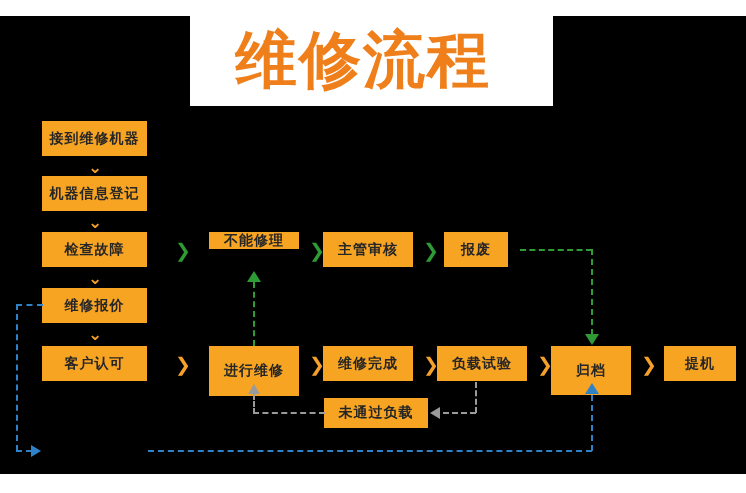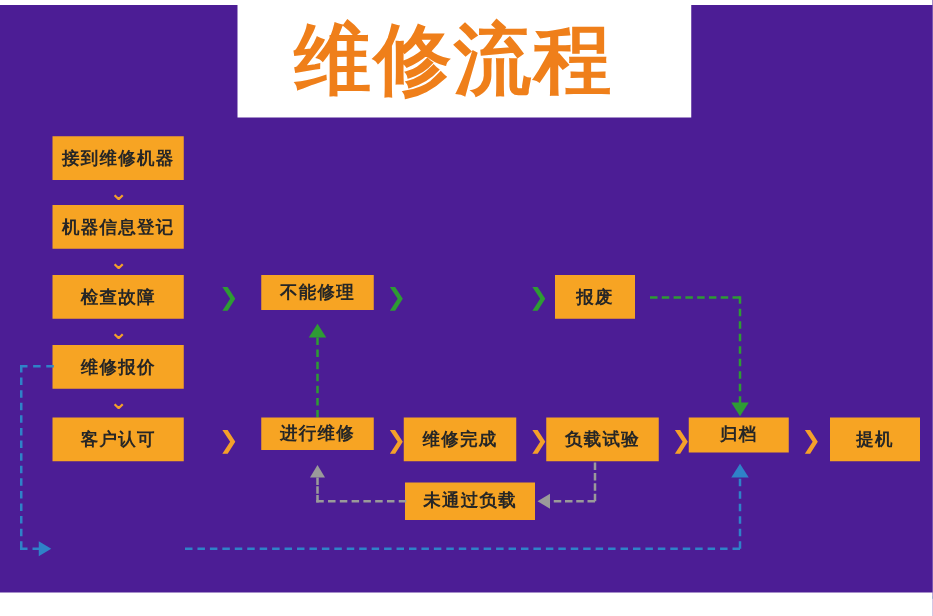--- a/index.html
+++ b/index.html
@@ -5,22 +5,22 @@
   html,body{margin:0;padding:0;}
   body{
     width:746px;height:493px;
     background:#ffffff;
     font-family:"DejaVu Sans","Liberation Sans",sans-serif;
     overflow:hidden;
   }
   #root{position:relative;width:746px;height:493px;}
 
   .canvas{
-    position:absolute;left:0;top:4px;width:746px;height:473px;
-    background:#4c1d95;
+    position:absolute;left:0;top:16px;width:746px;height:473px;
+    background:#000000;
     border-bottom:2px solid #0369a1;
     overflow:hidden;
   }
   .footer-white{
     position:absolute;left:0;top:474px;width:746px;height:19px;background:#ffffff;
   }
   .title-panel-2{
     position:absolute;left:190px;top:0px;width:363px;height:90px;background:#ffffff;
   }
 
@@ -104,51 +104,52 @@
     <div class="box" style="left:42px;top:216px;width:105px;height:35px;">检查故障</div>
     <div class="chev-down" style="left:86px;top:255px;width:18px;height:14px;">⌄</div>
 
     <div class="box" style="left:42px;top:272px;width:105px;height:35px;">维修报价</div>
     <div class="chev-down" style="left:86px;top:311px;width:18px;height:14px;">⌄</div>
 
     <div class="box" style="left:42px;top:330px;width:105px;height:35px;">客户认可</div>
 
     <div class="chev green" style="left:175px;top:224px;width:16px;height:20px;">❯</div>
 
-    <div class="box" style="left:209px;top:216px;width:90px;height:28px;font-family:Liberation Mono, monospace;">不能修理</div>
+    <div class="box" style="left:209px;top:216px;width:90px;height:17px;font-family:Liberation Mono, monospace;">不能修理</div>
 
     <div class="chev green" style="left:309px;top:224px;width:16px;height:20px;">❯</div>
 
+    <div class="box" style="left:323px;top:216px;width:90px;height:35px;">主管审核</div>
 
     <div class="chev green" style="left:423px;top:224px;width:16px;height:20px;">❯</div>
 
     <div class="box" style="left:444px;top:216px;width:64px;height:35px;text-align:center;">报废</div>
 
     <div class="ln h-green" style="left:520px;top:233px;width:72px;height:0;"></div>
     <div class="ln v-green" style="left:591px;top:233px;width:0;height:86px;"></div>
     <div class="arrow arr-down-green" style="left:585px;top:318px;"></div>
 
     <div class="ln v-green" style="left:253px;top:266px;width:0;height:64px;"></div>
     <div class="arrow arr-up-green" style="left:247px;top:255px;"></div>
 
     <div class="chev orange" style="left:175px;top:338px;width:16px;height:20px;">❯</div>
 
-    <div class="box" style="left:209px;top:330px;width:90px;height:26px;">进行维修</div>
+    <div class="box" style="left:209px;top:330px;width:90px;height:50px;">进行维修</div>
 
     <div class="chev orange" style="left:309px;top:338px;width:16px;height:20px;">❯</div>
 
     <div class="box" style="left:323px;top:330px;width:90px;height:35px;">维修完成</div>
 
     <div class="chev orange" style="left:423px;top:338px;width:16px;height:20px;">❯</div>
 
     <div class="box" style="left:437px;top:330px;width:90px;height:35px;">负载试验</div>
 
     <div class="chev orange" style="left:537px;top:338px;width:16px;height:20px;">❯</div>
 
-    <div class="box" style="left:551px;top:330px;width:80px;height:28px;">归档</div>
+    <div class="box" style="left:551px;top:330px;width:80px;height:49px;">归档</div>
 
     <div class="chev orange" style="left:641px;top:338px;width:16px;height:20px;">❯</div>
 
     <div class="box" style="left:664px;top:330px;width:72px;height:35px;">提机</div>
 
     <div class="box" style="left:324px;top:382px;width:104px;height:30px;text-align:right;">未通过负载</div>
 
     <div class="ln v-gray" style="left:475px;top:366px;width:0;height:31px;"></div>
     <div class="ln h-gray" style="left:443px;top:396px;width:33px;height:0;"></div>
     <div class="arrow arr-left-gray" style="left:430px;top:391px;"></div>

